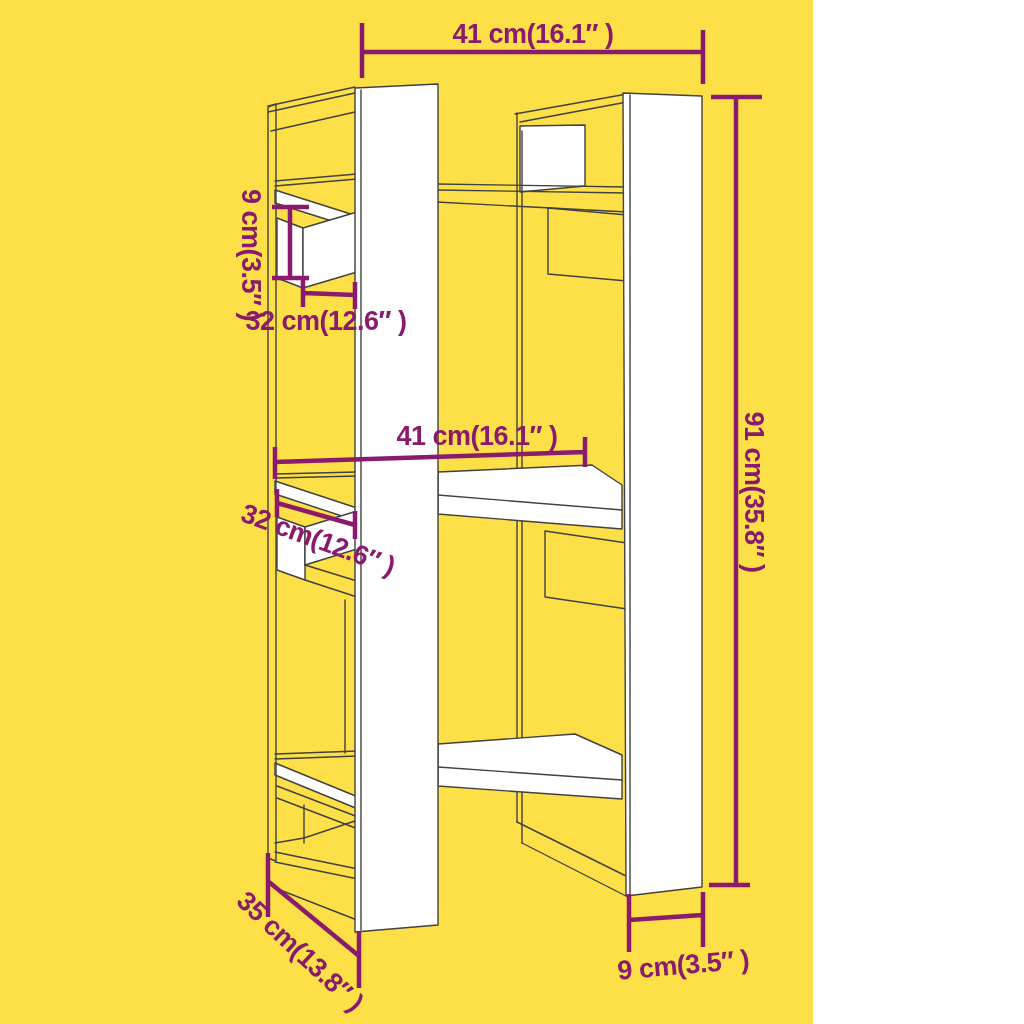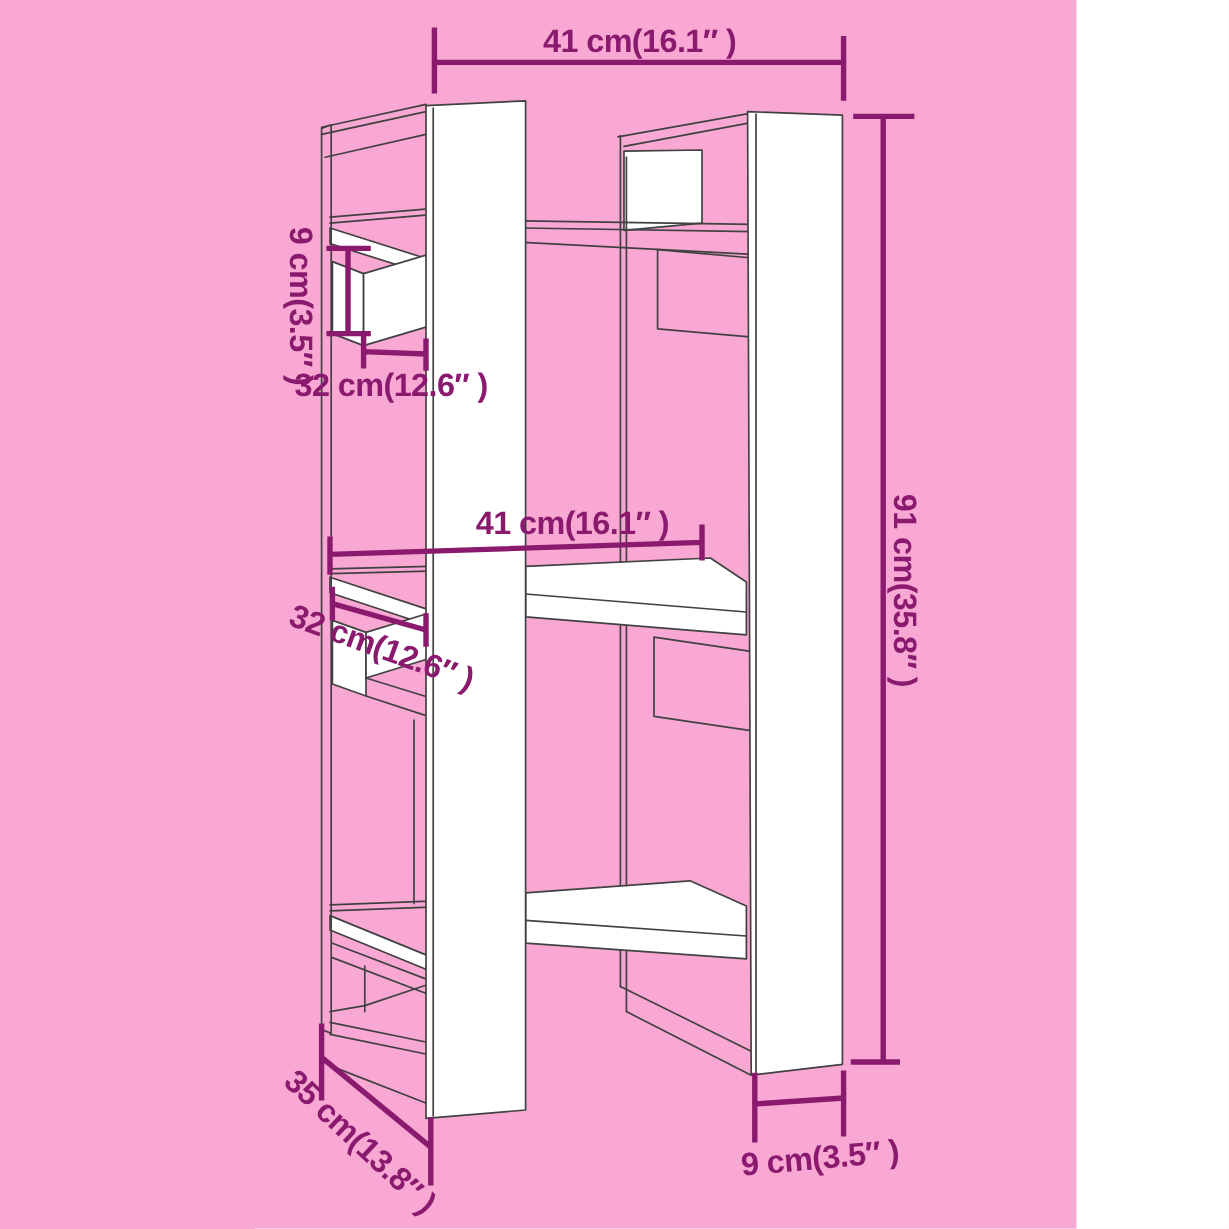--- a/index.html
+++ b/index.html
@@ -1,16 +1,16 @@
 <!DOCTYPE html>
 <html><head>
 <meta charset="utf-8">
 <style>
   html,body{margin:0;padding:0;background:#ffffff;}
-  .stage{width:897px;height:1024px;position:relative;background:#f9a8d4;overflow:hidden;}
+  .stage{width:813px;height:1024px;position:relative;background:#fde047;overflow:hidden;}
   svg{display:block;}
   .wood{stroke:#414141;stroke-width:1.4;fill:none;stroke-linejoin:round;stroke-linecap:round;}
   .woodfill{stroke:#414141;stroke-width:1.4;fill:#ffffff;stroke-linejoin:round;}
   .dim{stroke:#8a1a6e;stroke-width:4.5;fill:none;stroke-linecap:butt;}
   .dimtext{fill:#8a1a6e;font-family:"Liberation Sans",sans-serif;font-weight:bold;
            font-size:27px;text-anchor:middle;letter-spacing:-0.5px;}
 </style>
 </head>
 <body>
 

